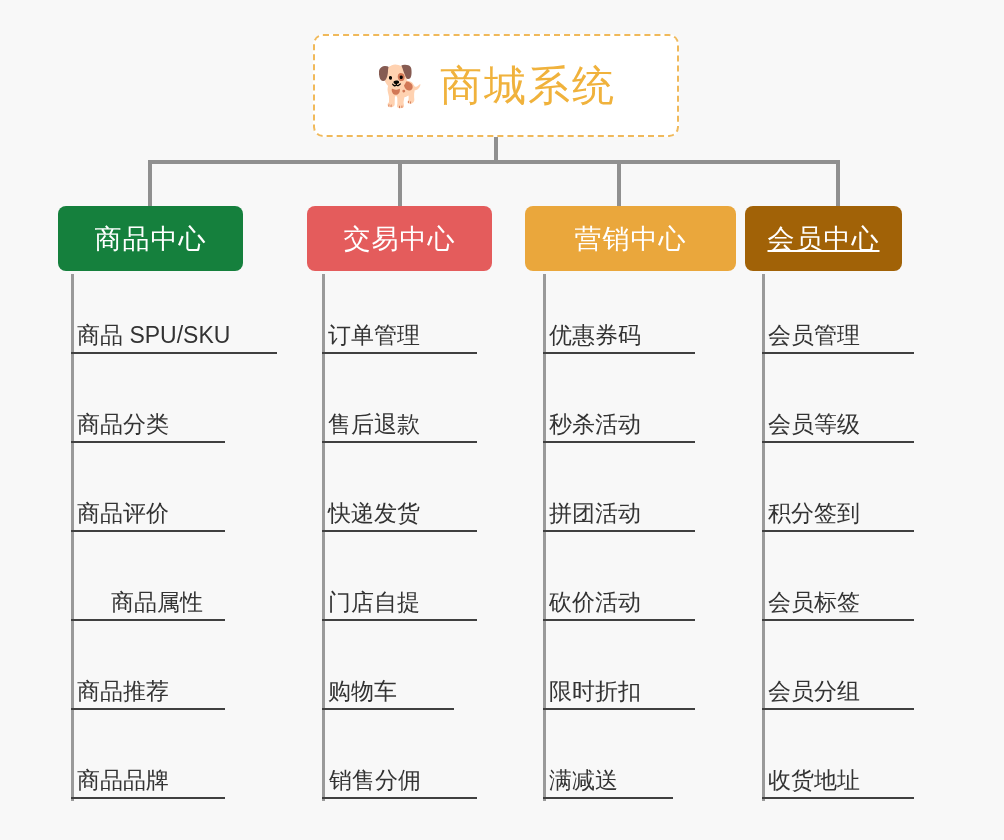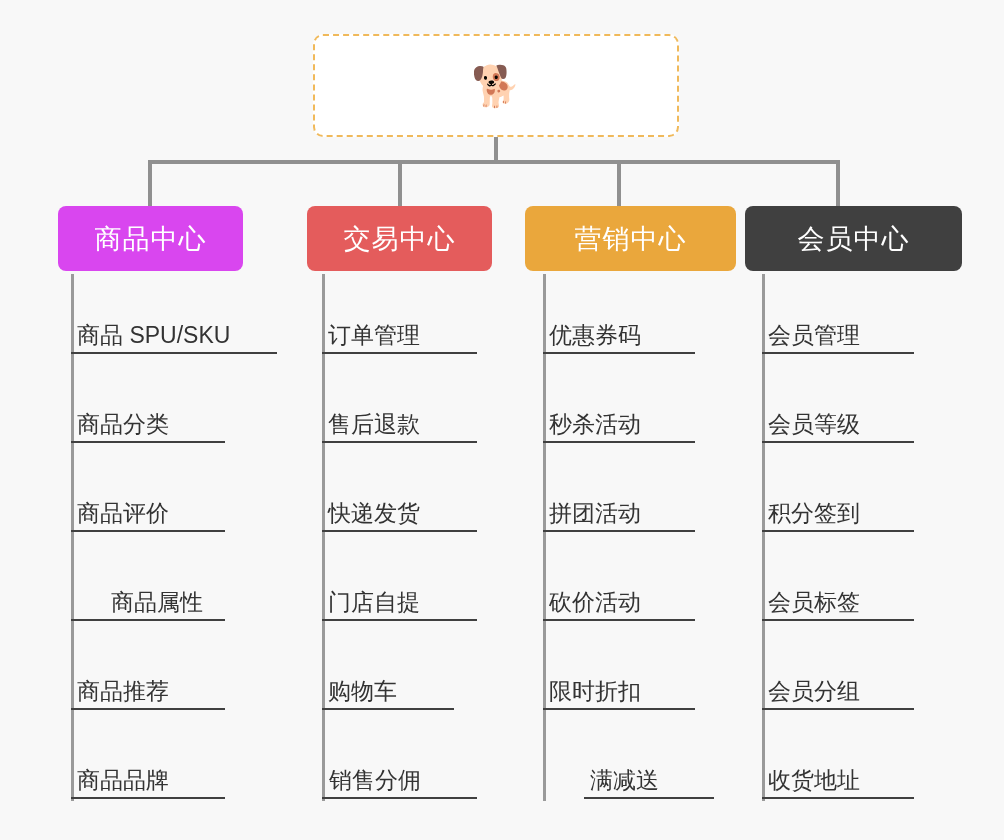--- a/index.html
+++ b/index.html
@@ -96,31 +96,32 @@
     line-height: 1.1;
   }
 </style>
 </head>
 <body>
 
 <div id="chart">
 
   <div class="root-node">
     <span class="root-emoji">🐕</span>
+    <span class="root-title">商城系统</span>
   </div>
 
   <div class="conn conn-v" style="left:494px; top:137px; height:27px;"></div>
   <div class="conn conn-h" style="left:148px; top:160px; width:692px;"></div>
   <div class="conn conn-v" style="left:148px; top:160px; height:46px;"></div>
   <div class="conn conn-v" style="left:398px; top:160px; height:46px;"></div>
   <div class="conn conn-v" style="left:617px; top:160px; height:46px;"></div>
   <div class="conn conn-v" style="left:836px; top:160px; height:46px;"></div>
 
   <div class="column" style="left:0px;">
-    <div class="cat-header" style="left:58px; width:185px; background:#d946ef;">
+    <div class="cat-header" style="left:58px; width:185px; background:#15803d;">
       <span>商品中心</span>
     </div>
     <div class="spine" style="left:71px; top:68px; height:527px;"></div>
 
     <div class="leaf" style="left:71px; top:73px; width:206px; height:75px;">
       <span class="leaf-label">商品 SPU/SKU</span>
     </div>
     <div class="leaf" style="left:71px; top:162px; width:154px; height:75px;">
       <span class="leaf-label">商品分类</span>
     </div>
@@ -178,27 +179,27 @@
     </div>
     <div class="leaf" style="left:543px; top:251px; width:152px; height:75px;">
       <span class="leaf-label">拼团活动</span>
     </div>
     <div class="leaf" style="left:543px; top:340px; width:152px; height:75px;">
       <span class="leaf-label">砍价活动</span>
     </div>
     <div class="leaf" style="left:543px; top:429px; width:152px; height:75px;">
       <span class="leaf-label">限时折扣</span>
     </div>
-    <div class="leaf" style="left:543px; top:518px; width:130px; height:75px;margin-left:41px;">
+    <div class="leaf" style="left:543px; top:518px; width:130px; height:75px;">
       <span class="leaf-label">满减送</span>
     </div>
   </div>
 
   <div class="column" style="left:0px;">
-    <div class="cat-header" style="left:745px; width:217px; background:#404040;">
+    <div class="cat-header" style="left:745px; width:157px; background:#a16207;text-decoration:underline;">
       <span>会员中心</span>
     </div>
     <div class="spine" style="left:762px; top:68px; height:527px;"></div>
 
     <div class="leaf" style="left:762px; top:73px; width:152px; height:75px;">
       <span class="leaf-label">会员管理</span>
     </div>
     <div class="leaf" style="left:762px; top:162px; width:152px; height:75px;">
       <span class="leaf-label">会员等级</span>
     </div>

